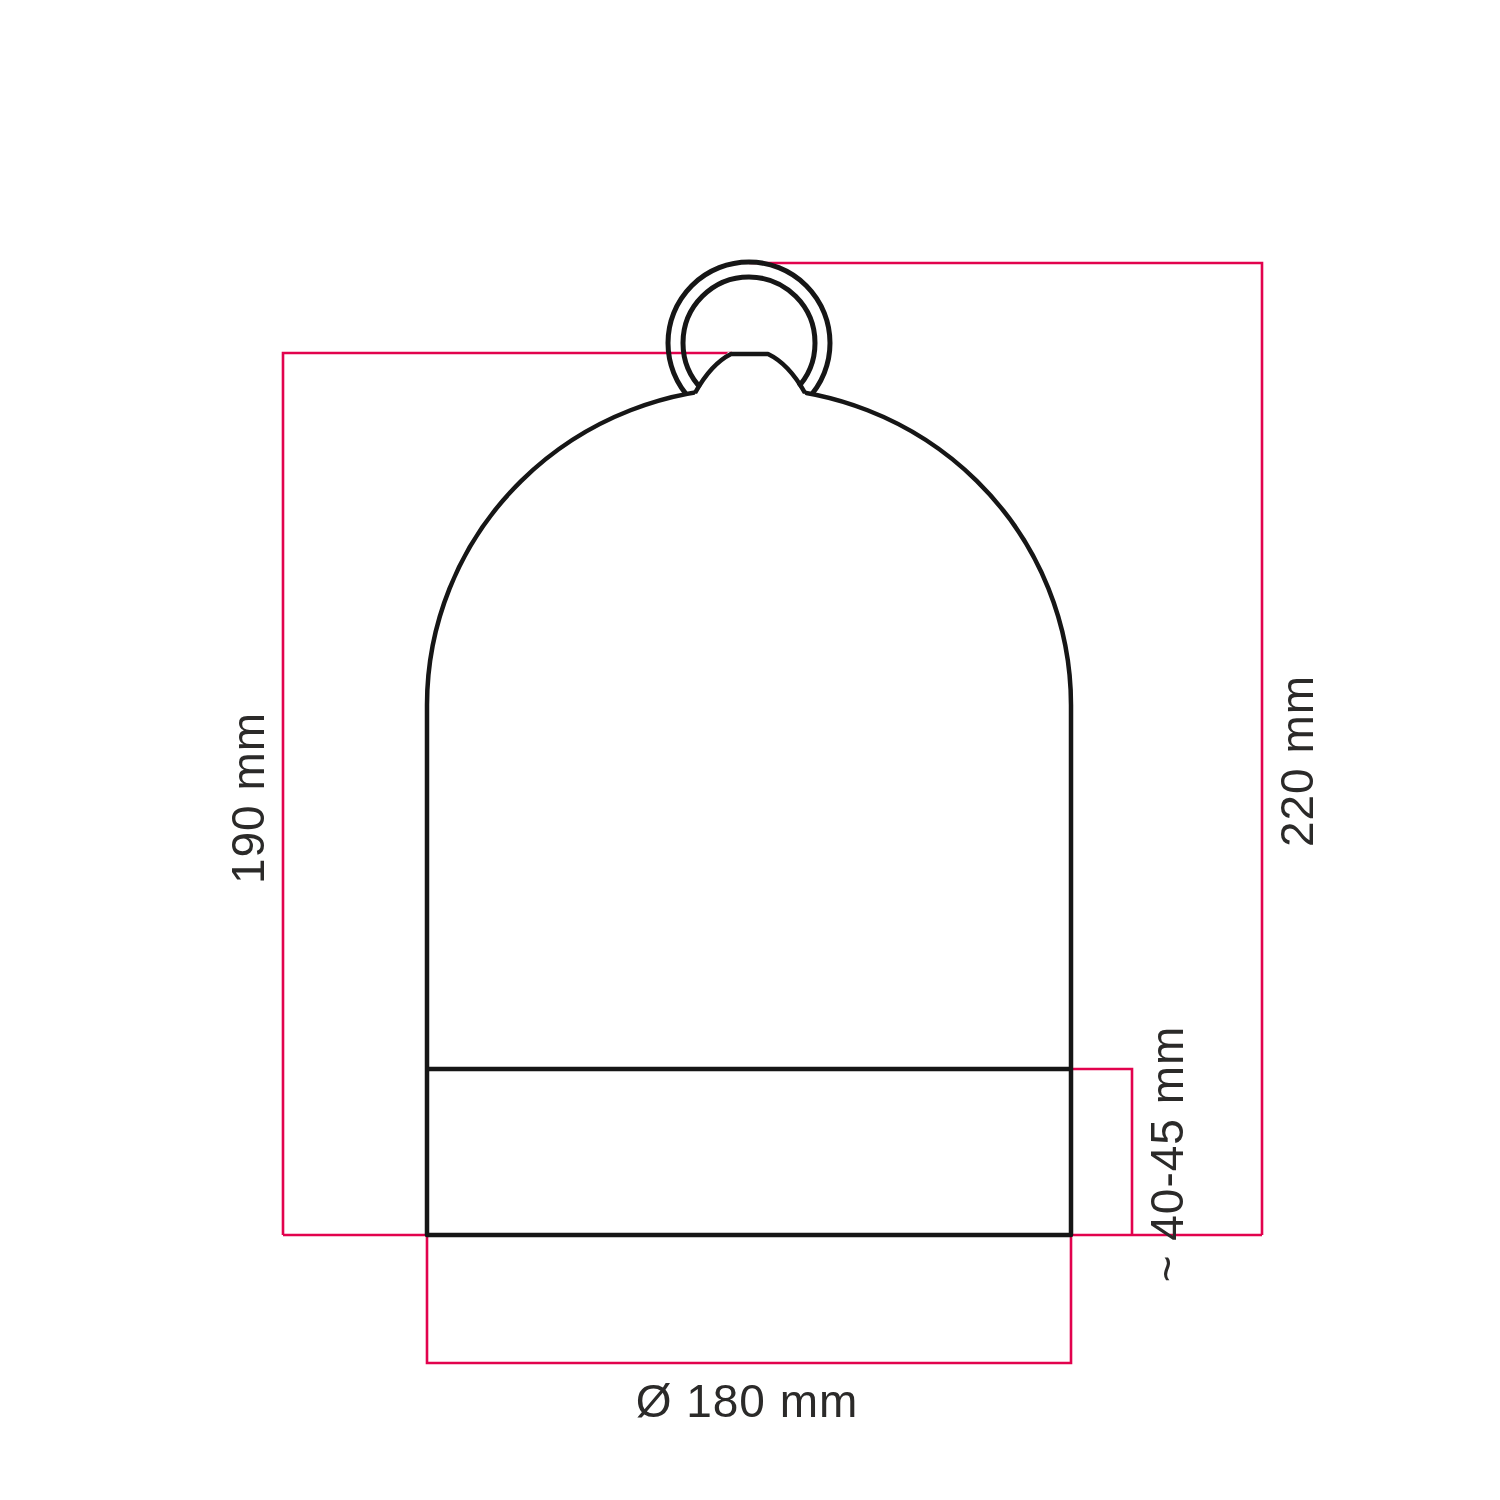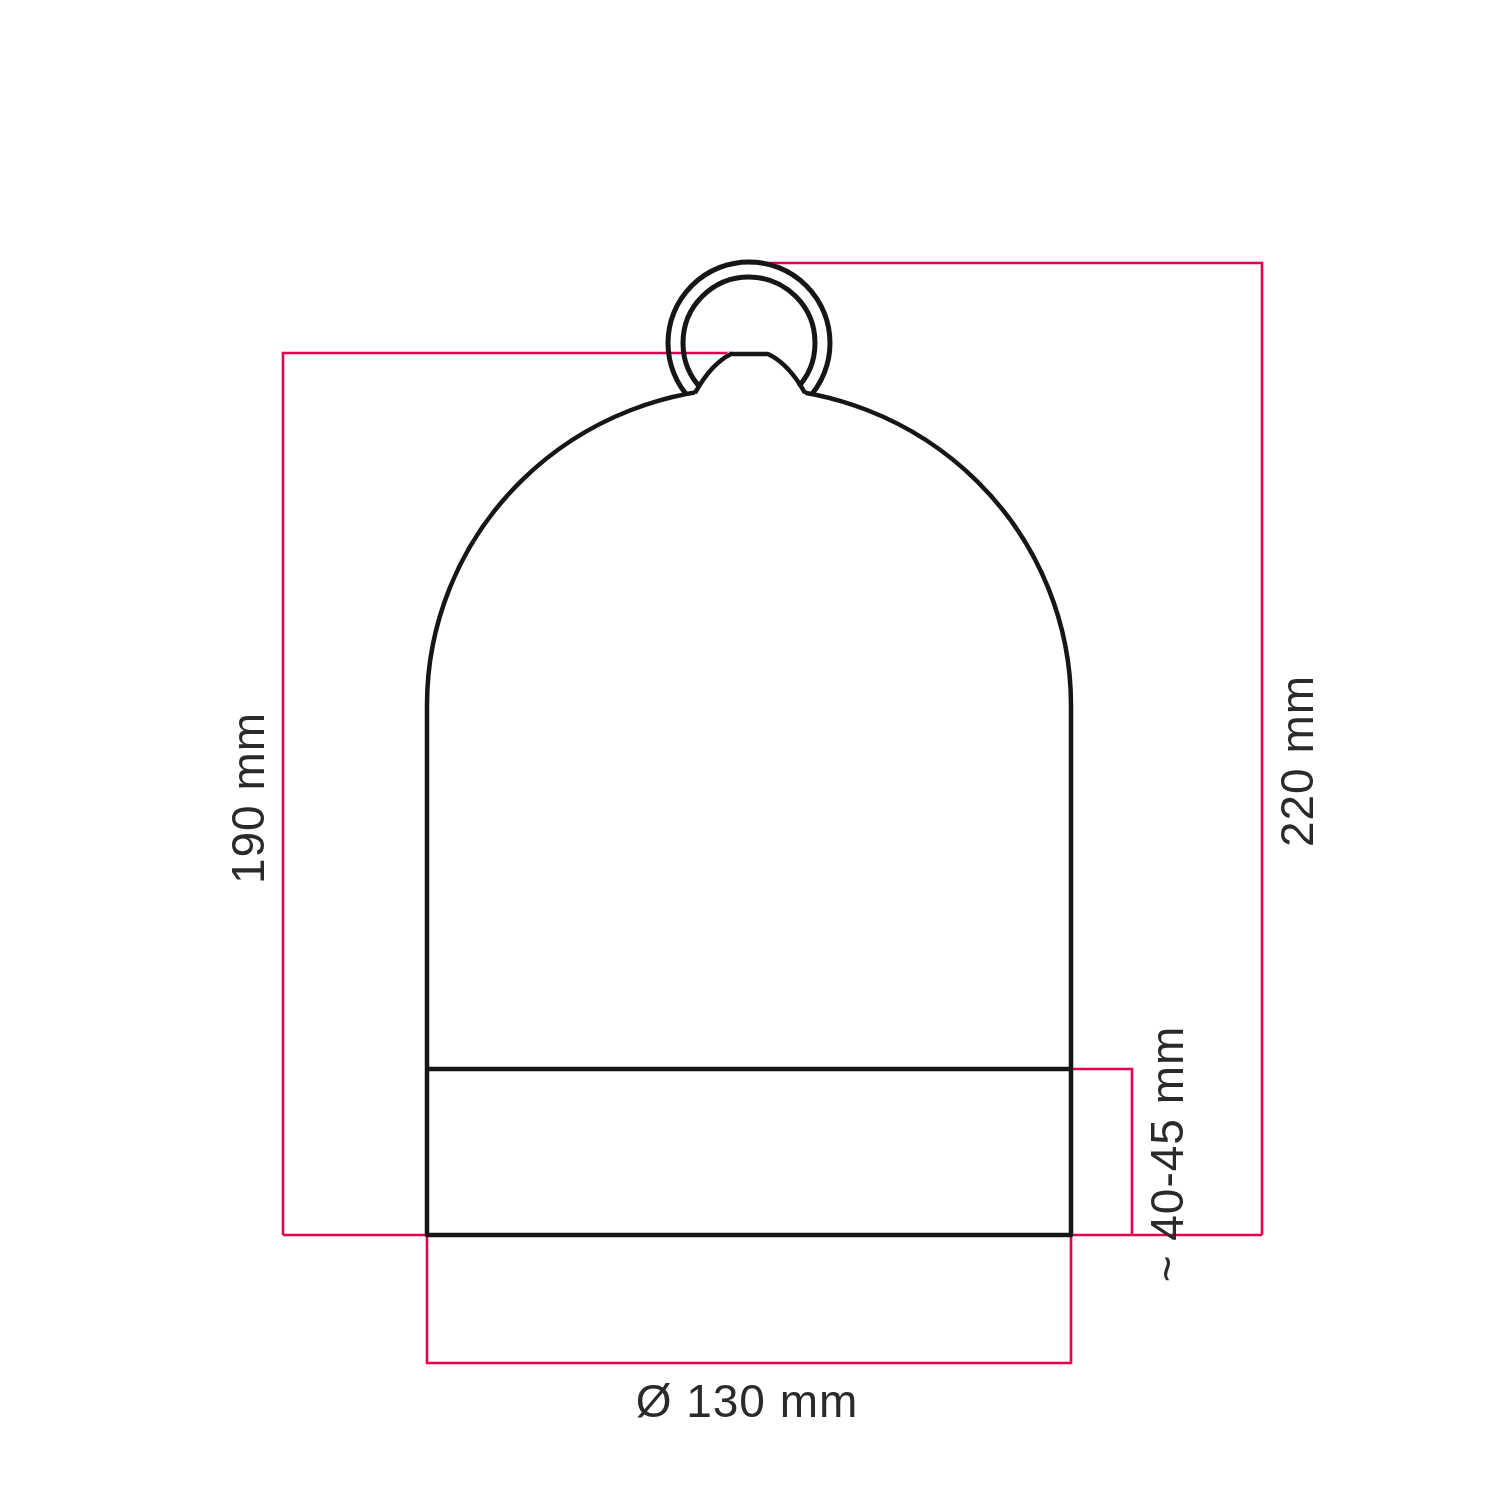--- a/index.html
+++ b/index.html
@@ -71,15 +71,15 @@
     <path class="white-fill no-stroke" d="M 693 397 L 728 352 L 771 352 L 807 397 Z"></path>
     <path class="outline mid" d="M 695 393 Q 711 364 731 354 L 768 354 Q 789 364 805 393"></path>
   </svg>
 
   <div class="dim-label vertical" style="left:248px; top:798px;">190 mm</div>
 
   <div class="dim-label vertical" style="left:1297px; top:761px;">220 mm</div>
 
   <div class="dim-label vertical" style="left:1167px; top:1154px;">~ 40-45 mm</div>
 
-  <div class="dim-label" style="left:747px; top:1401px;">Ø 130 mm</div>
+  <div class="dim-label" style="left:747px; top:1401px;">Ø 180 mm</div>
 
 </div>
 
 </body></html>

